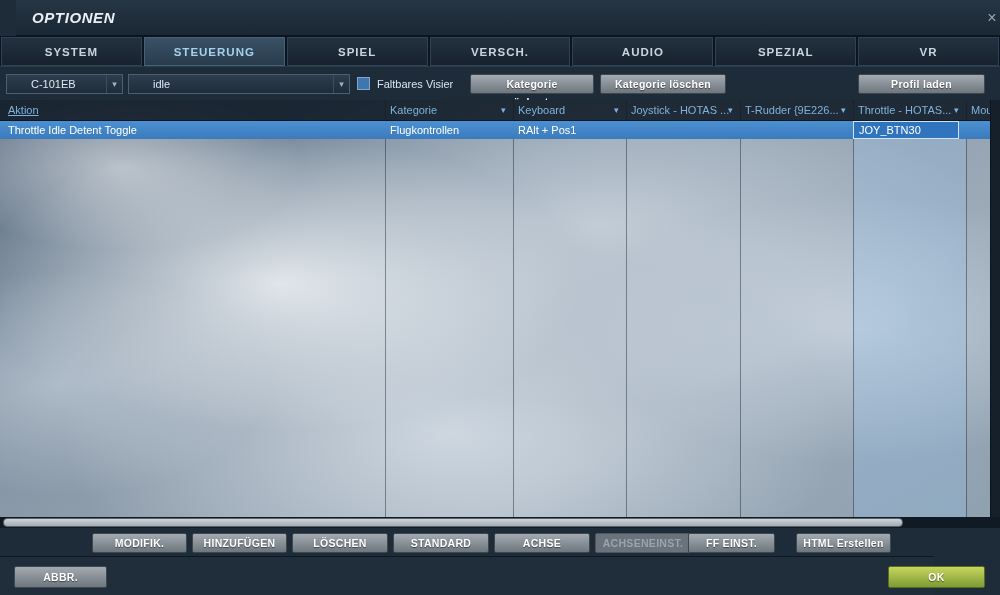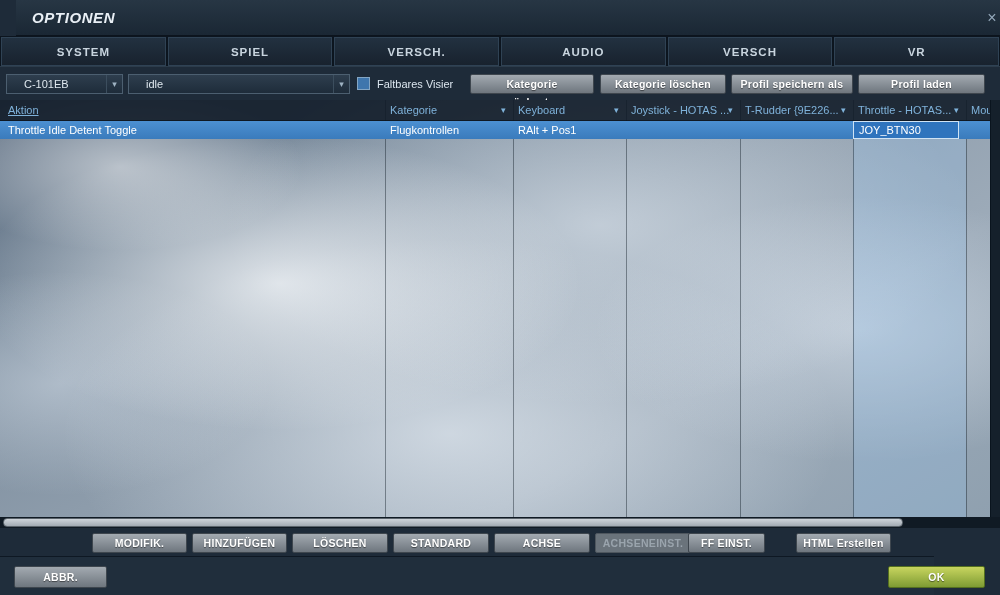--- a/index.html
+++ b/index.html
@@ -21,21 +21,21 @@
   .tab { flex:1; display:flex; align-items:center; justify-content:center;
     background:linear-gradient(#223140,#18222e); border:1px solid #2f4254;
     color:#c9d5df; font-size:11.5px; font-weight:bold; letter-spacing:1px; cursor:pointer; }
   .tab.active { background:linear-gradient(#3a5165,#293c4d); color:#a4d2ec; border-color:#44607a; }
 
   
   .toolbar { position:absolute; left:0; top:66px; width:1000px; height:34px; background:#1e2b39;
     border-top:1px solid #2c3c4b; }
   .combo { position:absolute; top:7px; height:20px; background:linear-gradient(#2e3e4e,#1e2c3a);
     border:1px solid #4c5f70; color:#dfe8ef; font-size:11px; display:flex; align-items:center;
-    padding-left:17px; cursor:pointer; }
+    padding-left:24px; cursor:pointer; }
   .combo .caret { position:absolute; right:0; top:0; width:16px; height:18px; line-height:18px;
     text-align:center; color:#9fb3c3; font-size:9px; border-left:1px solid #3c4e5e; }
   #combo-aircraft { left:6px; width:117px; }
   #combo-filter { left:128px; width:222px; }
   .checkbox { position:absolute; left:357px; top:10px; width:13px; height:13px;
     background:#3f76ad; border:1px solid #84a6c4; cursor:pointer; }
   .cblabel { position:absolute; left:377px; top:7px; line-height:20px; color:#dbe5ee; font-size:11px; }
 
   
   .btn { position:absolute; height:20px; background:linear-gradient(#a3aab1,#6e767e);
@@ -82,21 +82,21 @@
     background:linear-gradient(#ced4da,#a3abb3); border:1px solid #5a636b; cursor:pointer; }
 
   
   .actionbar { position:absolute; left:0; top:528px; width:1000px; height:28px; background:#1e2b39;padding-left:32px; }
   #ab0 { left:92px;  top:5px; width:95px; }
   #ab1 { left:192px; top:5px; width:95px; }
   #ab2 { left:292px; top:5px; width:96px; }
   #ab3 { left:393px; top:5px; width:96px; }
   #ab4 { left:494px; top:5px; width:96px; }
   #ab5 { left:595px; top:5px; width:96px; }
-  #ab6 { left:688px; top:5px; width:77px; }
+  #ab6 { left:688px; top:5px; width:87px; }
   #ab7 { left:796px; top:5px; width:95px; }
 
   
   .footer { position:absolute; left:0; top:556px; width:934px; height:39px; background:#202e3c;
     border-top:1px solid #0e1823; }
   #btn-cancel { left:14px; top:9px; width:93px; height:22px; line-height:20px; }
   #btn-ok { left:888px; top:9px; width:97px; height:22px; line-height:20px;
     background:linear-gradient(#c8d55f,#7e9b33); border:1px solid #546f1f; }
 </style>
 </head>
@@ -104,41 +104,41 @@
 
 <div id="dialog">
 
   <div class="titlebar">
     <div class="title">OPTIONEN</div>
     <div class="close">×</div>
   </div>
 
   <div class="tabbar">
     <div class="tab">SYSTEM</div>
+    <div class="tab active">STEUERUNG</div>
     <div class="tab">SPIEL</div>
     <div class="tab">VERSCH.</div>
     <div class="tab">AUDIO</div>
-    <div class="tab">VERSCH</div>
+    <div class="tab">SPEZIAL</div>
     <div class="tab">VR</div>
   </div>
 
   <div class="toolbar">
     <div class="combo" id="combo-aircraft">
       <span>C-101EB</span>
       <span class="caret">▾</span>
     </div>
     <div class="combo" id="combo-filter">
       <span>idle</span>
       <span class="caret">▾</span>
     </div>
     <div class="checkbox"></div>
     <div class="cblabel">Faltbares Visier</div>
     <div class="btn" id="tb-btn0">Kategorie zurücksetzen</div>
     <div class="btn" id="tb-btn1">Kategorie löschen</div>
-    <div class="btn" id="tb-btn2">Profil speichern als</div>
     <div class="btn" id="tb-btn3">Profil laden</div>
   </div>
 
   <div class="tablewrap">
     <div class="sky"></div>
 
     <div class="col-hilite"></div>
 
     <div class="colsep" style="left:385px;"></div>
     <div class="colsep" style="left:513px;"></div>

